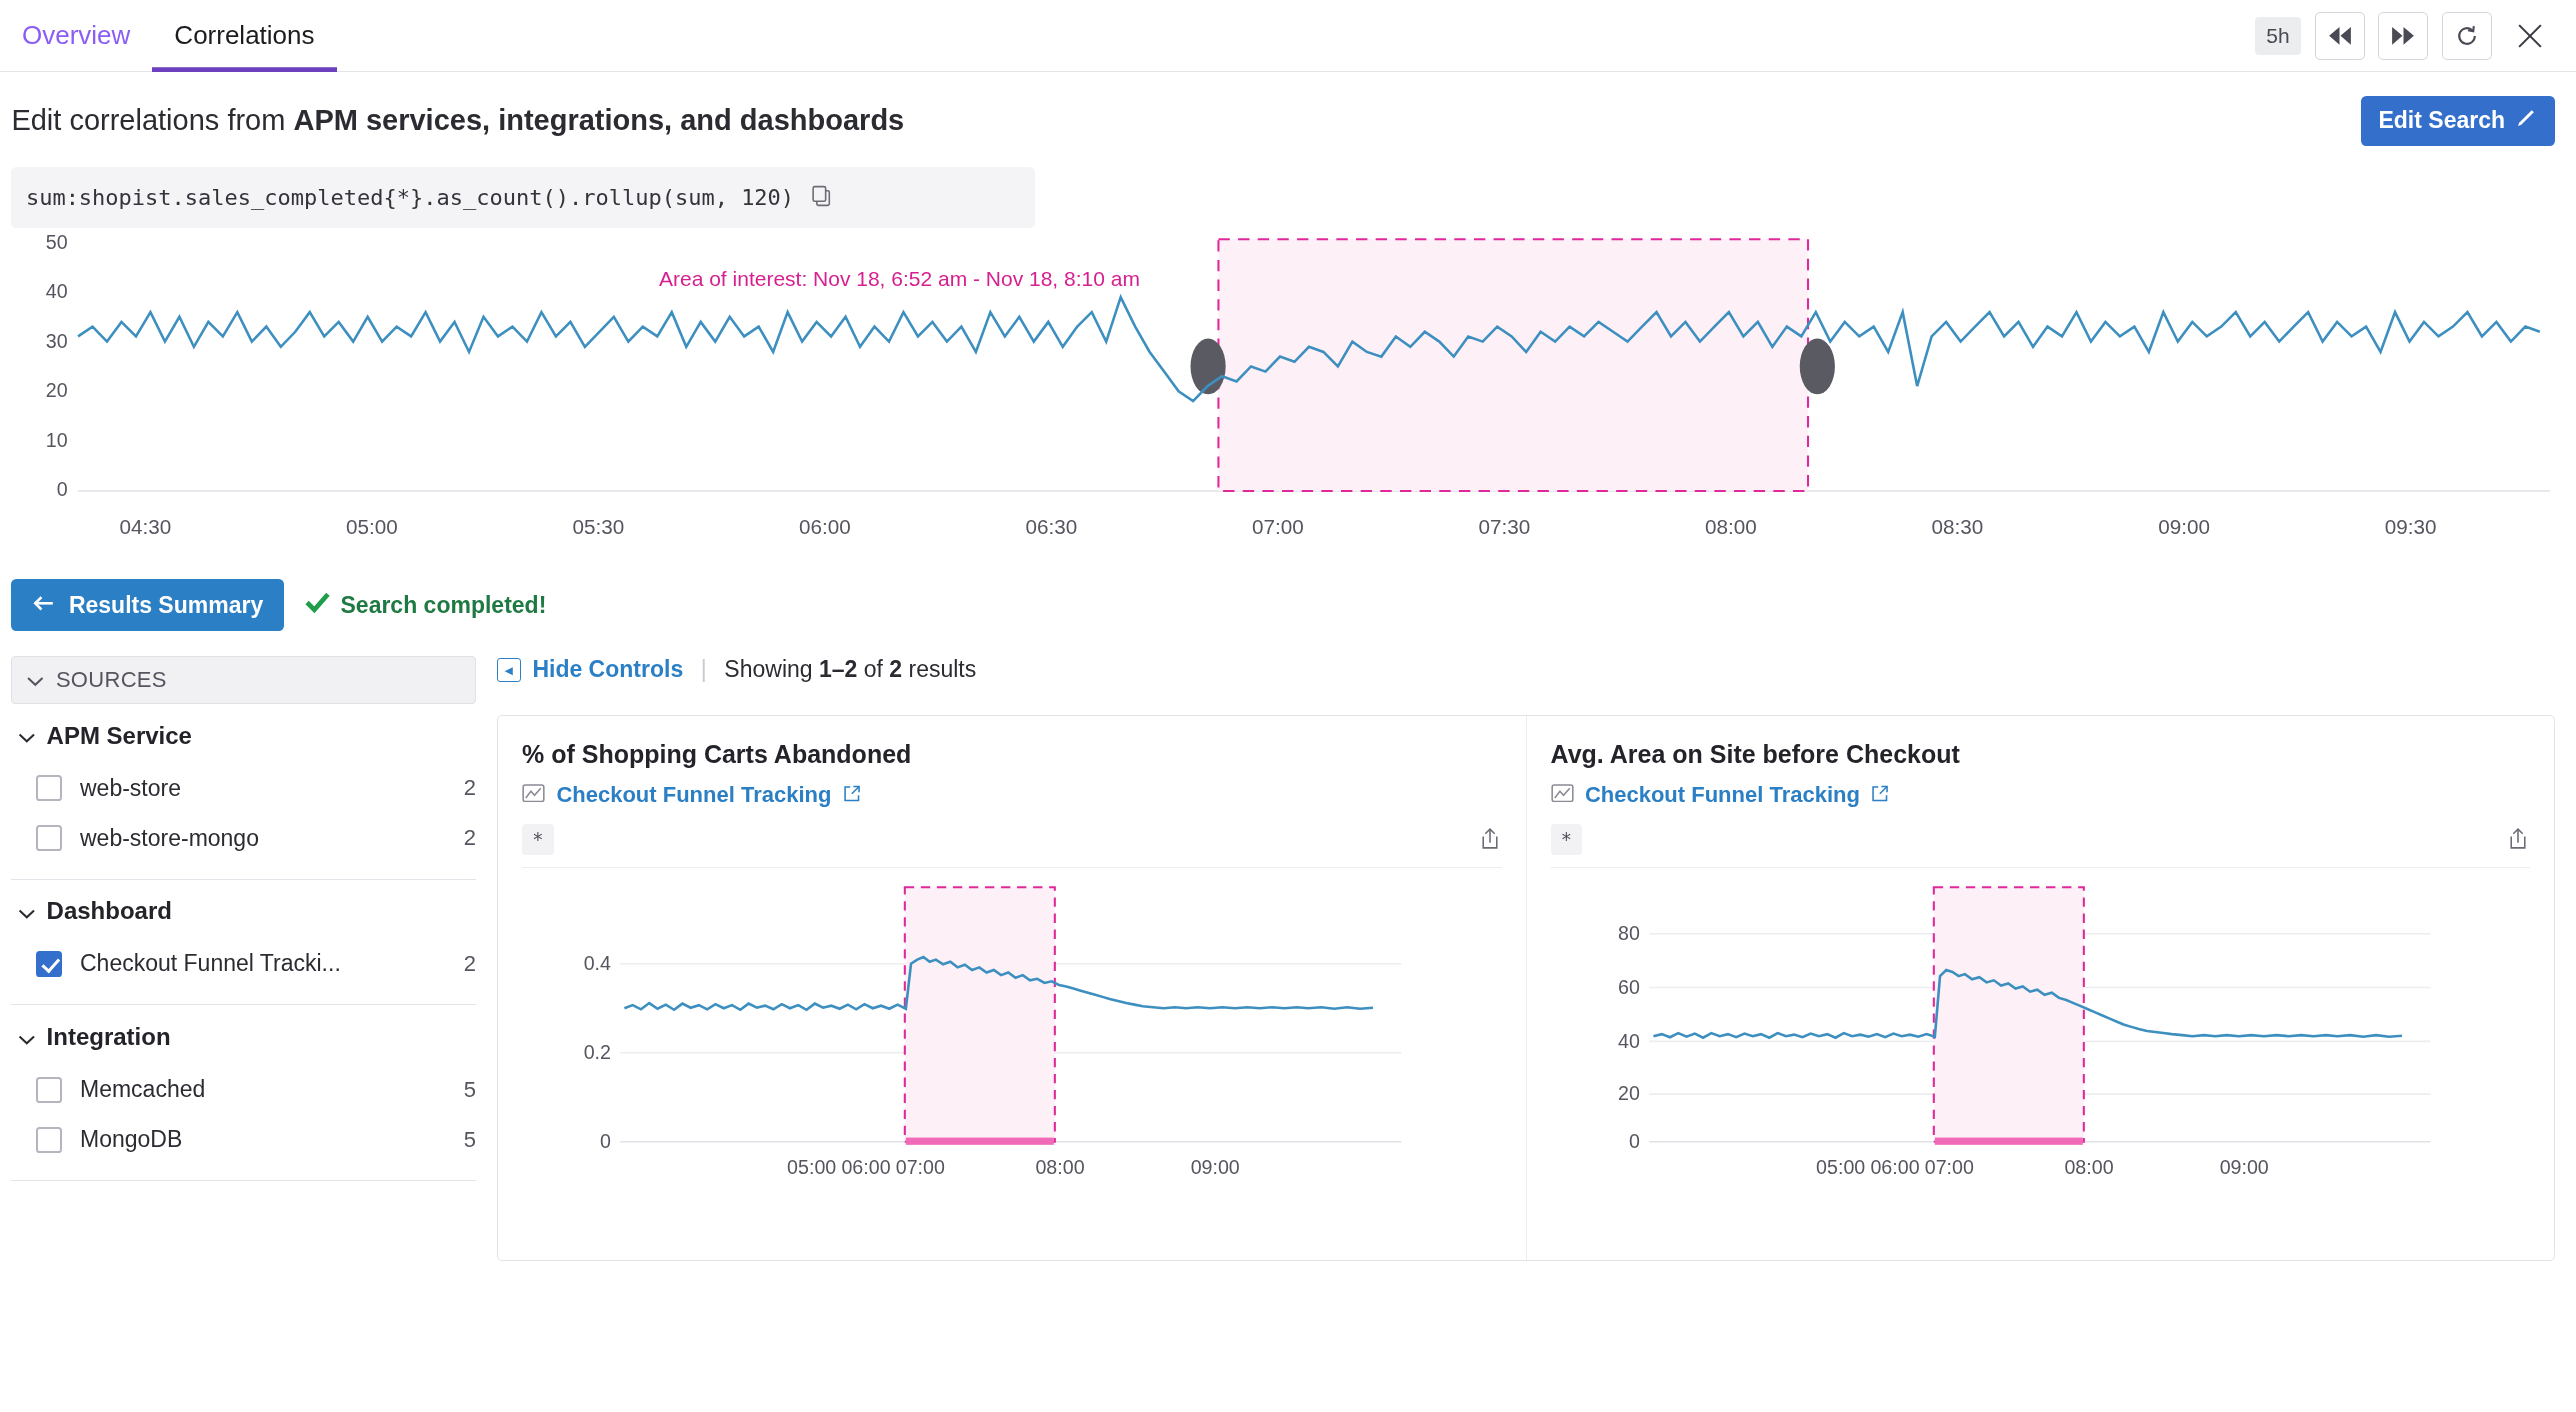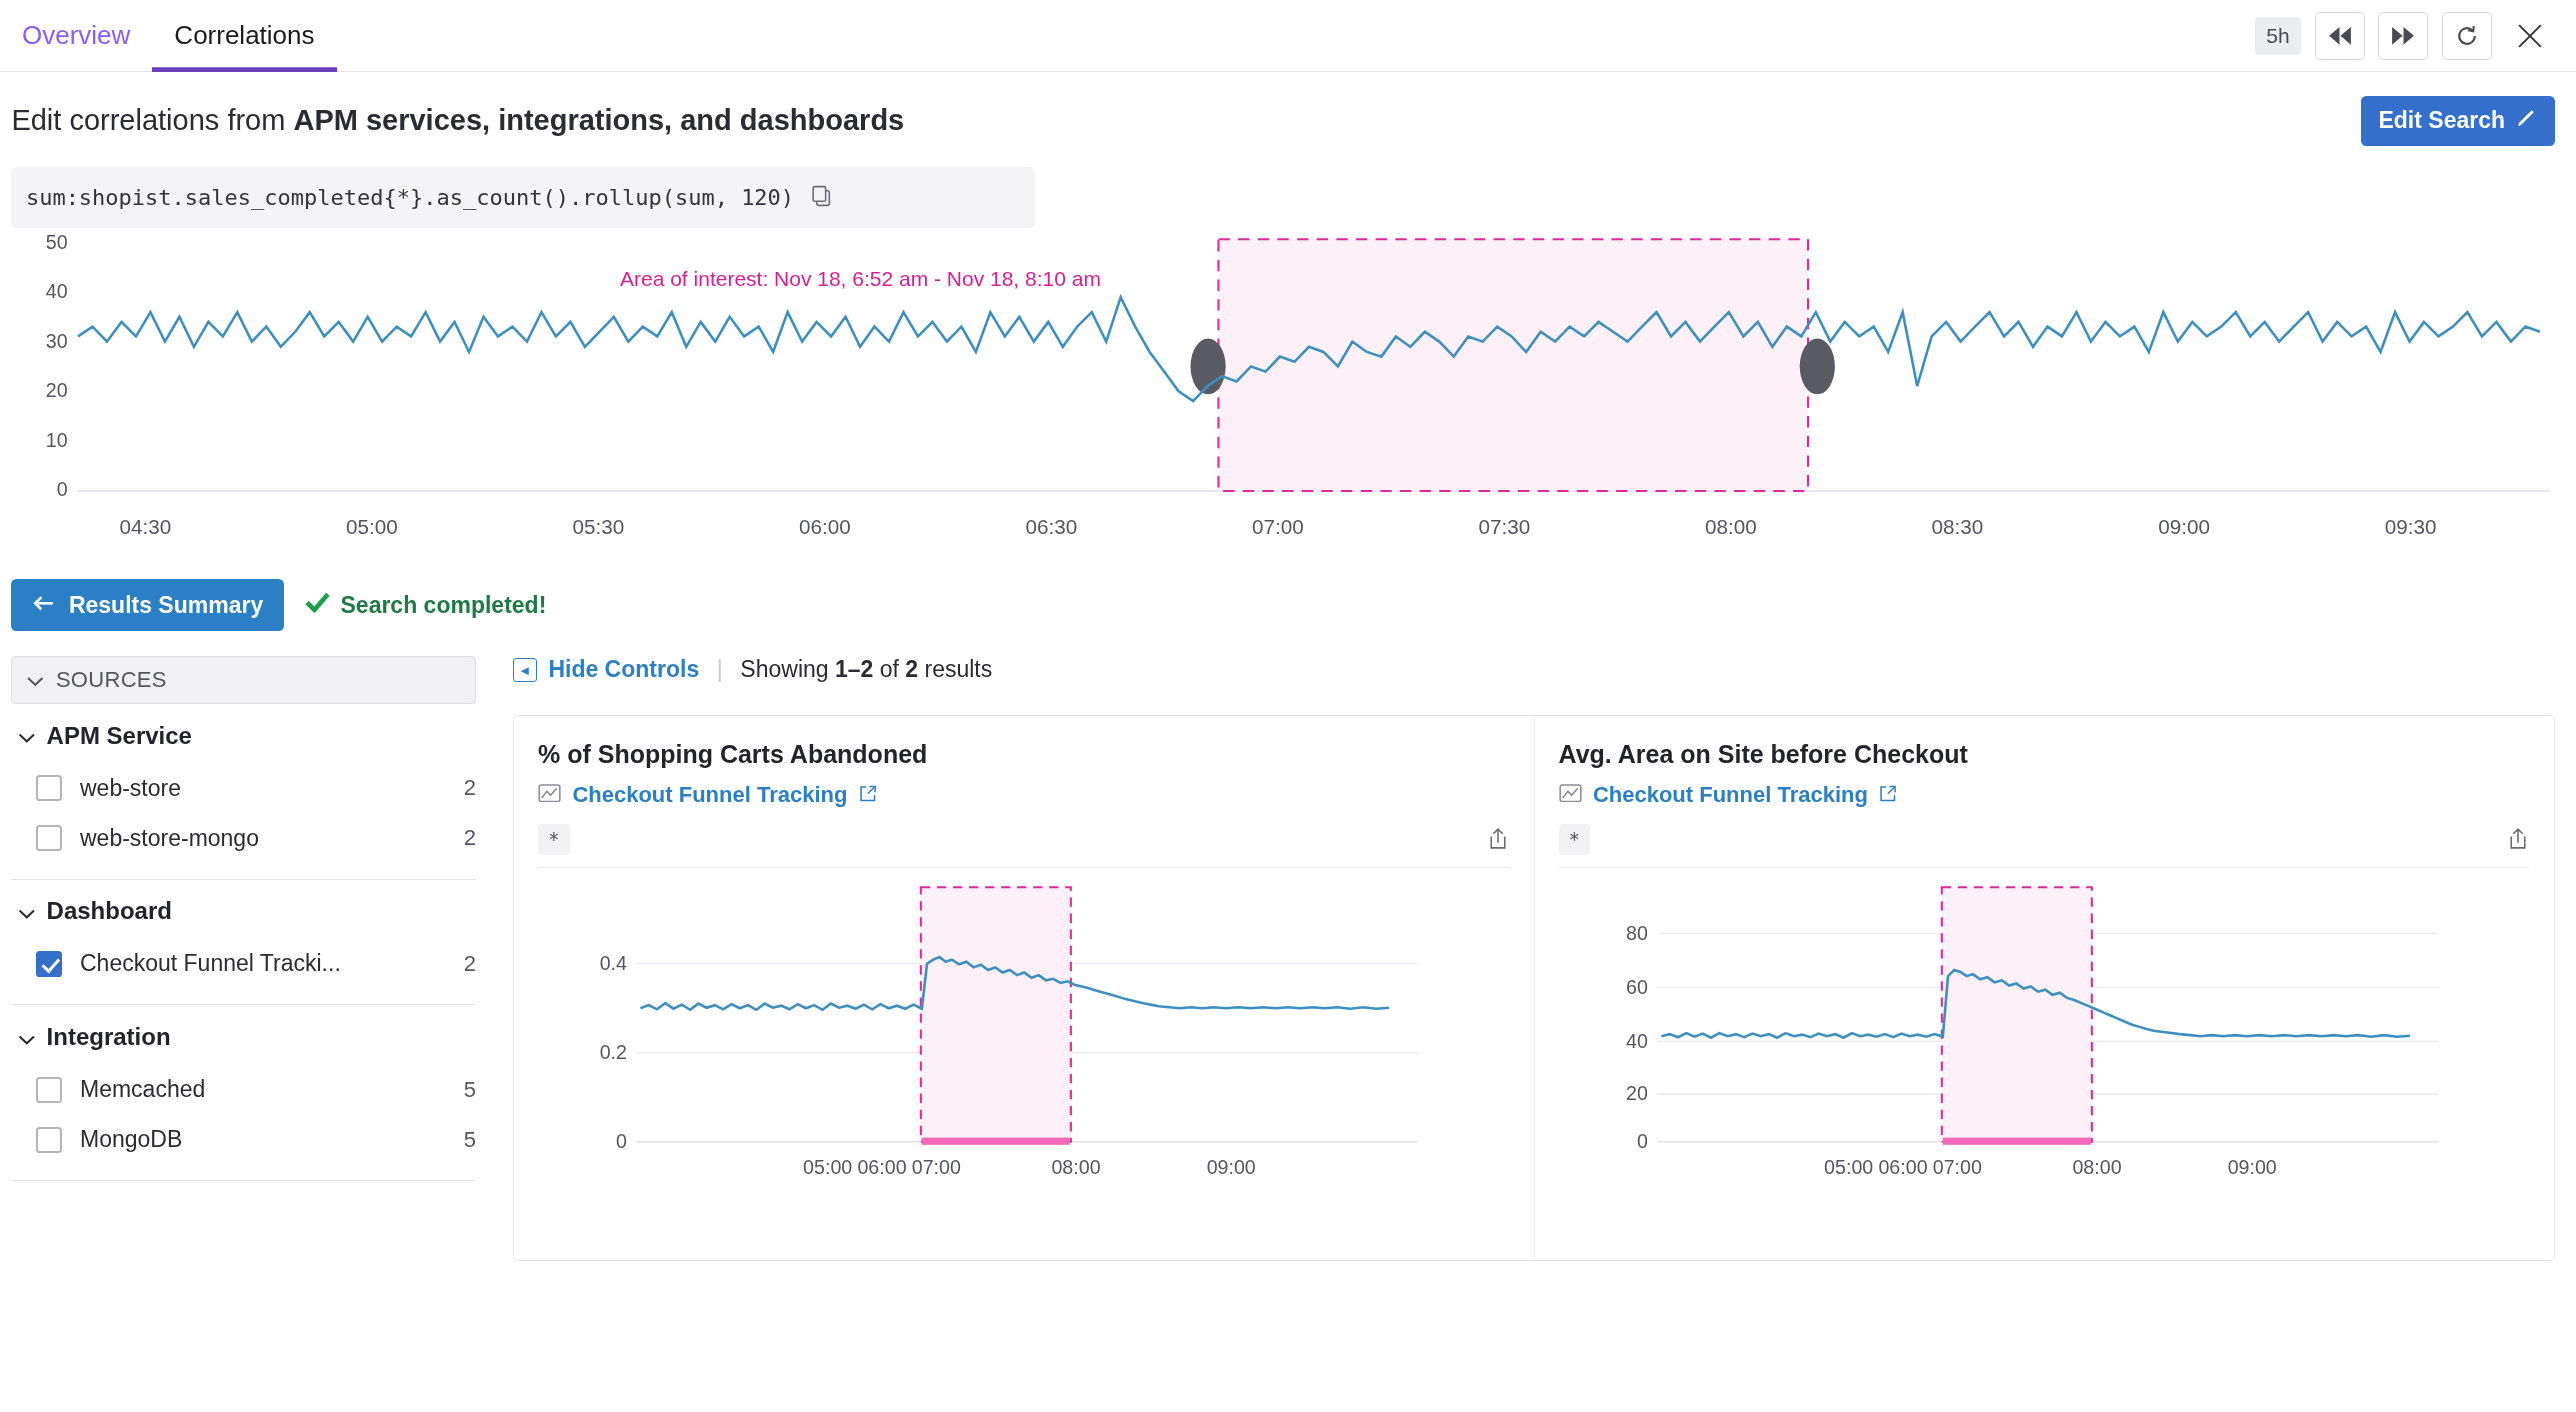--- a/index.html
+++ b/index.html
@@ -158,21 +158,21 @@
     display: flex; align-items: center; gap: 10.3px;
     color: #1e7a42;
     font-size: 23px;
     font-weight: 600;
   }
 
   
   .lower {
     display: flex;
     padding: 25px 0 0 0;
-    gap: 16px;
+    gap: 0;
   }
   .sidebar {
     width: 497px;
     padding-left: 11.4px;
     padding-right: 21px;
   }
   .sources-header {
     background: #f1f1f4;
     border: 1px solid #e0e0e6;
     border-radius: 4.1px;
@@ -407,21 +407,21 @@
       <text x="1156" y="582" font-size="40" fill="#55555f" text-anchor="middle" font-family="Liberation Sans">05:30</text>
       <text x="1594" y="582" font-size="40" fill="#55555f" text-anchor="middle" font-family="Liberation Sans">06:00</text>
       <text x="2032" y="582" font-size="40" fill="#55555f" text-anchor="middle" font-family="Liberation Sans">06:30</text>
       <text x="2470" y="582" font-size="40" fill="#55555f" text-anchor="middle" font-family="Liberation Sans">07:00</text>
       <text x="2908" y="582" font-size="40" fill="#55555f" text-anchor="middle" font-family="Liberation Sans">07:30</text>
       <text x="3346" y="582" font-size="40" fill="#55555f" text-anchor="middle" font-family="Liberation Sans">08:00</text>
       <text x="3784" y="582" font-size="40" fill="#55555f" text-anchor="middle" font-family="Liberation Sans">08:30</text>
       <text x="4222" y="582" font-size="40" fill="#55555f" text-anchor="middle" font-family="Liberation Sans">09:00</text>
       <text x="4660" y="582" font-size="40" fill="#55555f" text-anchor="middle" font-family="Liberation Sans">09:30</text>
     </svg>
-    <div class="aoi-label" style="top:34px; left:620px;">Area of interest: Nov 18, 6:52 am - Nov 18, 8:10 am</div>
+    <div class="aoi-label" style="top:34px; left:659px;">Area of interest: Nov 18, 6:52 am - Nov 18, 8:10 am</div>
   </div>
 
   <div class="summary-row">
     <div class="results-summary-btn">
       <span>
         <svg width="23" height="18.6" viewBox="0 0 44 36">
             <line x1="40" y1="18" x2="8" y2="18" stroke="#fff" stroke-width="5"></line>
             <polyline points="18,6 6,18 18,30" fill="none" stroke="#fff" stroke-width="5"></polyline>
           </svg>
       </span>

